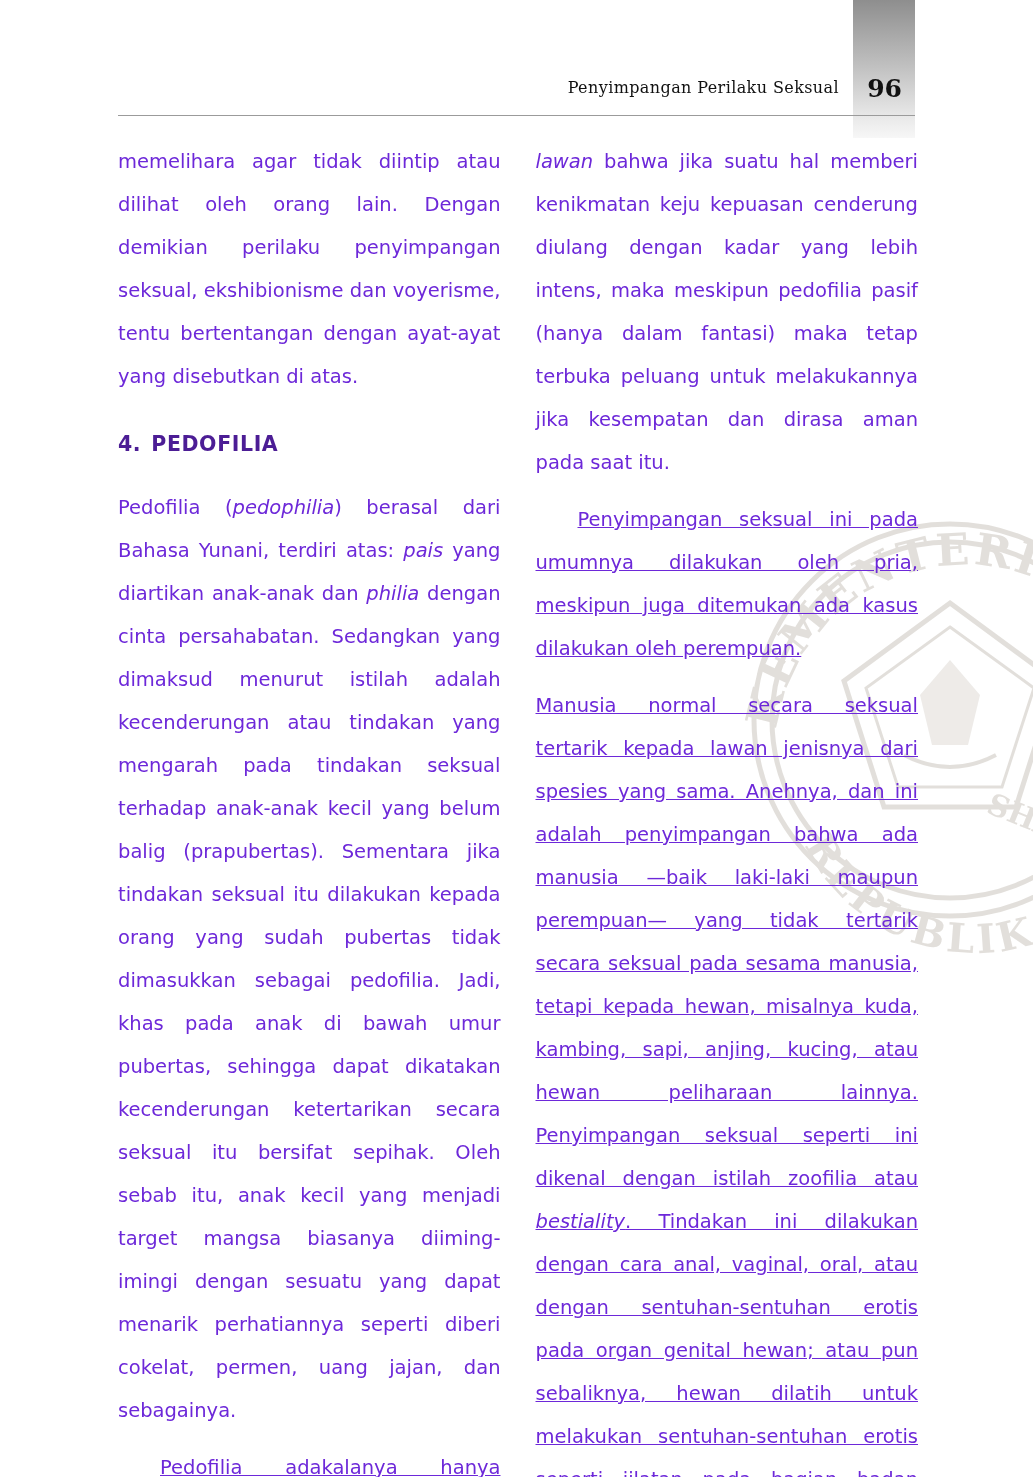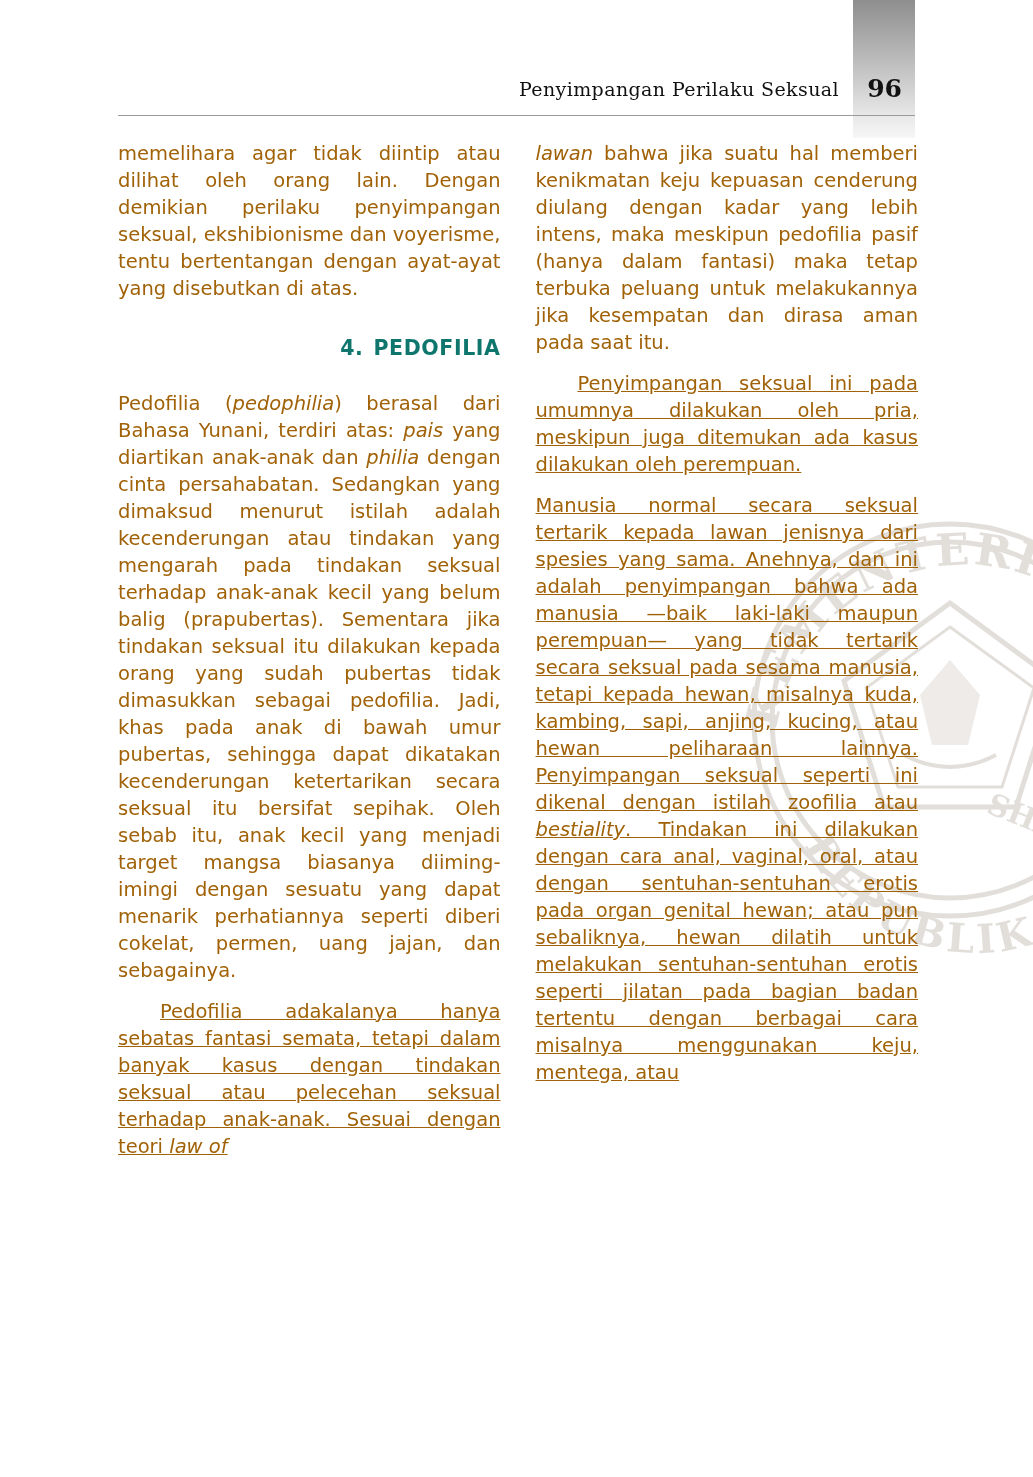--- a/index.html
+++ b/index.html
@@ -33,21 +33,21 @@
     top: 78px;
     left: 118px;
     width: 797px;
     height: 40px;
   }
   .running-head .rh-title {
     position: absolute;
     right: 76px;
     top: 0;
     font-family: "DejaVu Serif", serif;
-    font-size: 19px;
+    font-size: 16px;
     letter-spacing: 0.4px;
     color: #111;
     white-space: nowrap;
   }
   .running-head .rh-page {
     position: absolute;
     right: 13px;
     top: -4px;
     font-family: "DejaVu Serif", serif;
     font-size: 25px;
@@ -84,35 +84,34 @@
     display: flex;
     gap: 35px;
   }
   .col {
     width: 383px;
     position: relative;
   }
   p {
     margin: 0;
     font-size: 19.5px;
-    line-height: 27px;
+    line-height: 43px;
     text-align: justify;
     text-justify: inter-word;
     hyphens: manual;
-    color: #a16207;
+    color: #6d28d9;
   }
   p.indent { text-indent: 42px; }
   p + p { margin-top: 14px; text-decoration: underline; }
   .heading {
     margin: 34px 0 30px 0;
     font-size: 20.5px;
     font-weight: bold;
     letter-spacing: 0.6px;
-    color: #0f766e;
-    text-align: right;
+    color: #4c1d95;
   }
   .heading .num { margin-right: 10px; }
   .heading em { font-style: italic; }
   em { font-style: italic; }
 </style>
 </head>
 <body>
 
 <div class="page">
 

